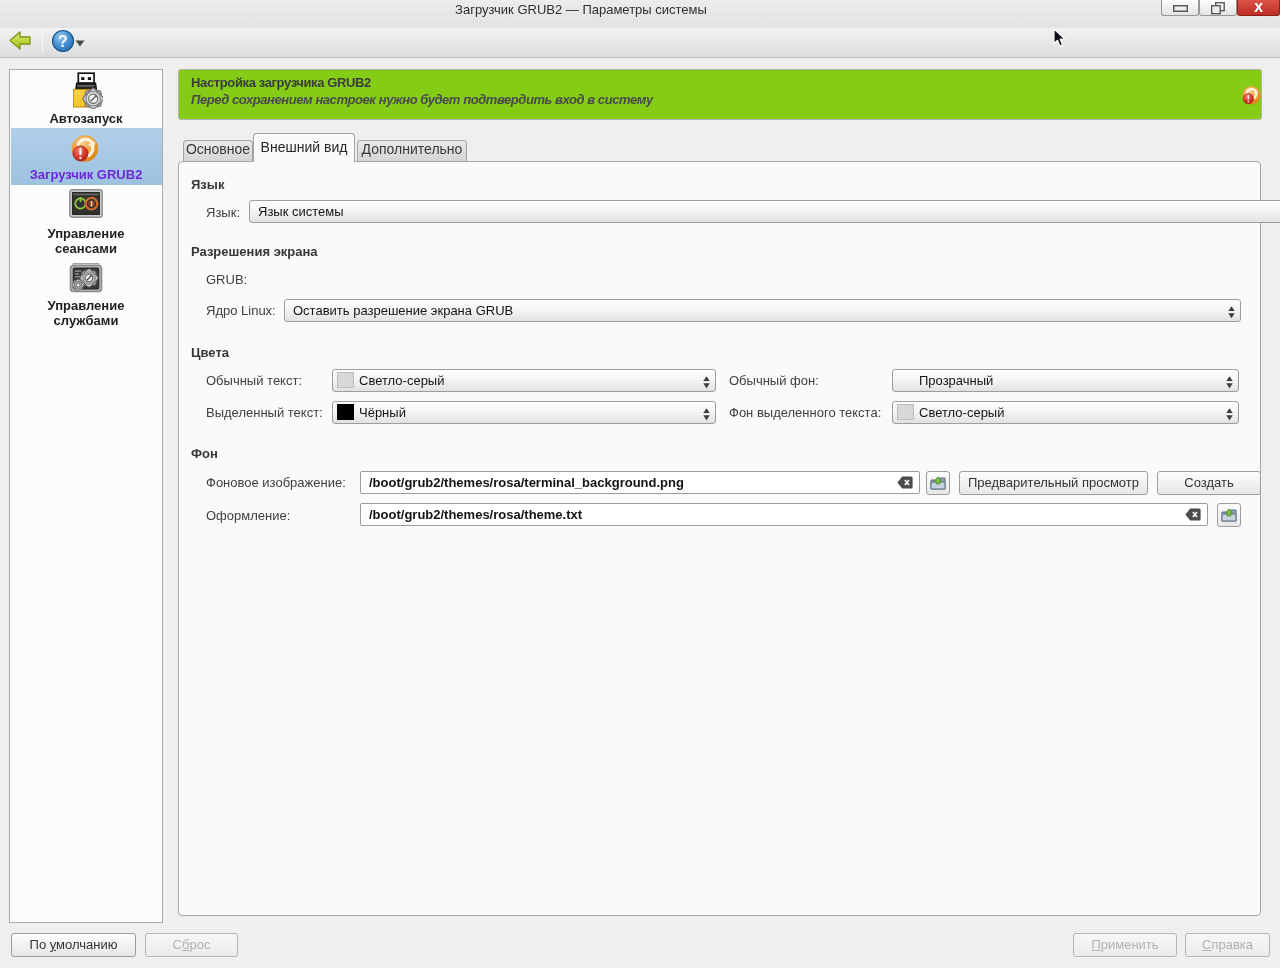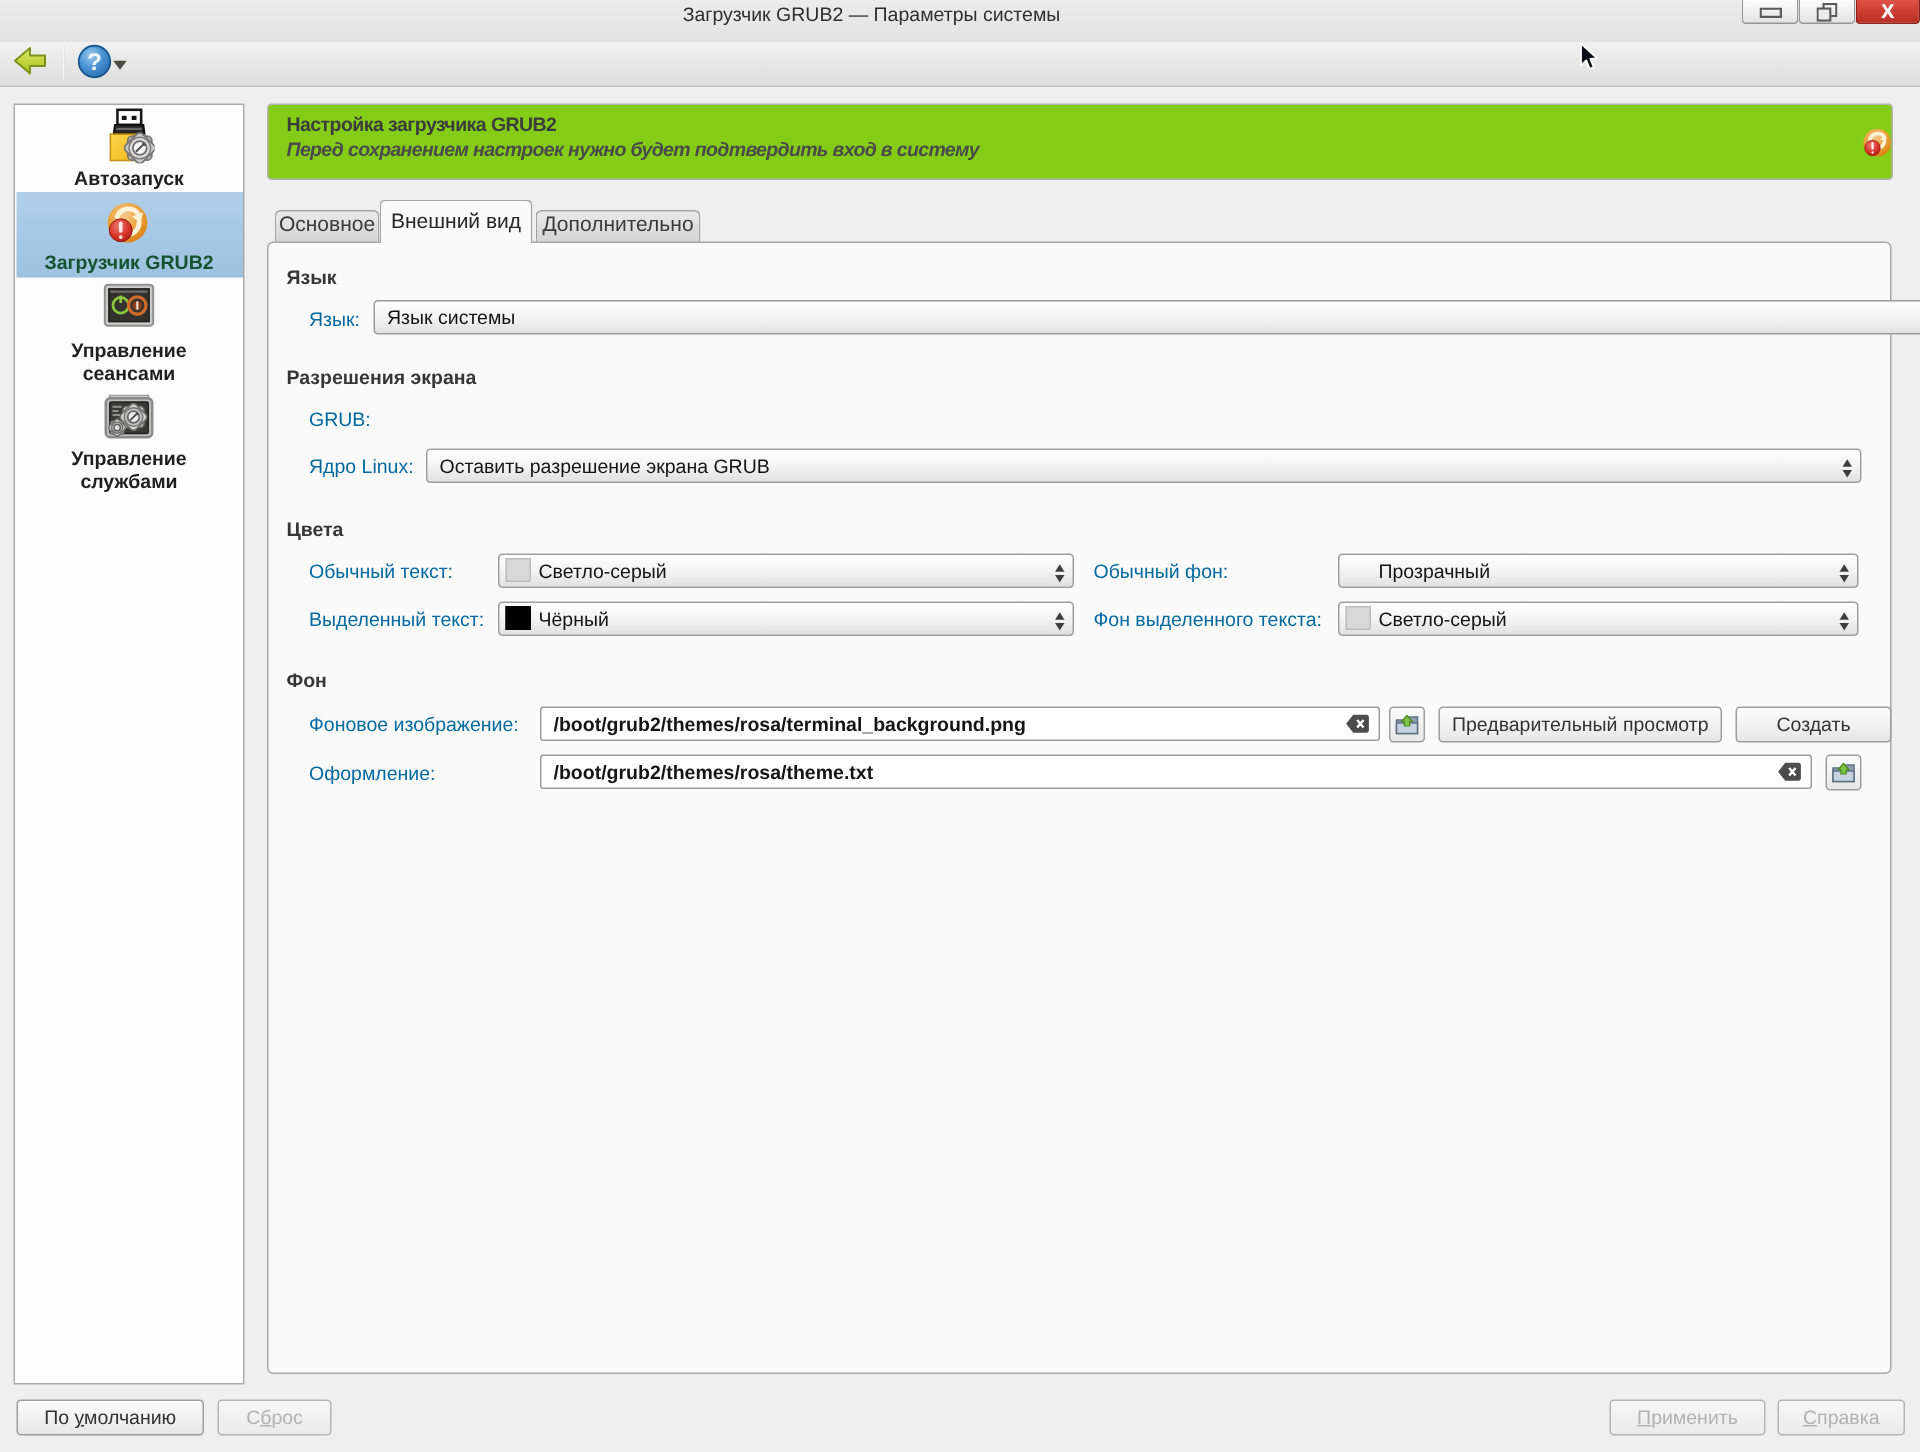--- a/index.html
+++ b/index.html
@@ -14,21 +14,21 @@
 .sidebar { position:absolute; left:9px; top:69px; width:154px; height:854px; background:#fcfcfc; border:1px solid #a9a9a9; }
 .sel { position:absolute; left:1px; top:58px; width:151px; height:57px; background:linear-gradient(180deg,#b1cfe9,#9cc2e0); }
 .sideitem { position:absolute; width:152px; text-align:center; font-weight:bold; font-size:13px; color:#1f1f1f; line-height:15px; }
 .headerbox { position:absolute; left:178px; top:69px; width:1084px; height:51px; background:#84cc16; border:1px solid #b2b2b2; border-radius:3px; }
 .htitle { position:absolute; left:12px; top:5px; font-size:13px; font-weight:bold; color:#3c3c3c; letter-spacing:-0.37px; }
 .hsub { position:absolute; left:12px; top:22px; font-size:13px; font-weight:bold; font-style:italic; color:#4a4a4a; letter-spacing:-0.43px; }
 .tab { position:absolute; border:1px solid #a3a3a3; border-bottom:none; border-radius:4px 4px 0 0; font-size:14px; color:#3a3a3a; text-align:center; background:linear-gradient(180deg,#e9e9e9,#d4d4d4); }
 .tab.active { background:#fafafa; color:#262626; z-index:3; }
 .panel { position:absolute; left:178px; top:161px; width:1083px; height:755px; background:#fafafa; border:1px solid #a8a8a8; border-radius:4px; }
 .sect { position:absolute; font-size:13px; font-weight:bold; color:#363636; }
-.lbl { position:absolute; font-size:13px; color:#0369a1; }
+.lbl { position:absolute; font-size:13px; color:#404040; }
 .combo { position:absolute; height:23px; background:linear-gradient(180deg,#fefefe 0%,#f2f2f2 55%,#e1e1e1 100%); border:1px solid #9d9d9d; border-radius:3px; font-size:13px; color:#141414; line-height:21px; }
 .combo .ct { position:absolute; left:8px; top:0; }
 .spin { position:absolute; right:4px; top:4px; width:9px; height:16px; }
 .swatch { position:absolute; left:4px; top:2px; width:17px; height:16px; border:1px solid #bdbdbd; }
 .tinput { position:absolute; height:23px; background:#fff; border:1px solid #9d9d9d; border-radius:2px; font-size:13px; color:#141414; line-height:21px; }
 .tinput .tt { position:absolute; left:8px; top:0; font-weight:bold; }
 .btn { position:absolute; height:24px; background:linear-gradient(180deg,#fcfcfc,#e7e7e7); border:1px solid #9d9d9d; border-radius:3px; font-size:13px; color:#333; text-align:center; line-height:22px; }
 .btn.dis { color:#b2b2b2; border-color:#b5b5b5; background:linear-gradient(180deg,#f7f7f7,#ebebeb); }
 u { text-decoration:underline; }
 </style>
@@ -39,21 +39,21 @@
   </div>
 <div class="winbtn" style="left:1161px;width:38px;"></div>
 <div class="winbtn" style="left:1199px;width:38px;"></div>
 <div class="winbtn close" style="left:1237px;width:43px;"></div>
 <div class="toolbar">
     <div class="tsep"></div>
   </div>
 <div class="sidebar">
   <div class="sel"></div>
   <div class="sideitem" style="left:0px;top:41px;">Автозапуск</div>
-  <div class="sideitem" style="left:0px;top:97px;color:#14532d;">Загрузчик GRUB2</div>
+  <div class="sideitem" style="left:0px;top:97px;color:#6d28d9;">Загрузчик GRUB2</div>
   <div class="sideitem" style="left:0px;top:156px;">Управление<br>сеансами</div>
   <div class="sideitem" style="left:0px;top:228px;">Управление<br>службами</div>
 </div>
 <div class="headerbox">
   <div class="htitle">Настройка загрузчика GRUB2</div>
   <div class="hsub">Перед сохранением настроек нужно будет подтвердить вход в систему</div>
 </div>
 <div class="tab" style="left:183px;top:140px;width:70px;height:22px;">Основное</div>
 <div class="tab" style="left:357px;top:140px;width:110px;height:22px;">Дополнительно</div>
 <div class="tab active" style="left:253px;top:133px;width:102px;height:29px;line-height:27px;">Внешний вид</div>
@@ -137,21 +137,21 @@
         <path d="M7.8 4 L12 9 M12 4 L7.8 9" stroke="#fff" stroke-width="1.6"></path>
       </svg>
     </div>
 <div class="btn fbtn" style="left:1038px;top:341px;width:24px;"><svg width="16" height="15" viewBox="0 0 16 15" style="margin-top:4px;">
         <path d="M1 4 h5 l1.5-2 H15 v11 H1 Z" fill="#8fa0b4" stroke="#5d6f85" stroke-width="1"></path>
         <path d="M1 6 h14 v7 H1 Z" fill="#c6d2e0" stroke="#5d6f85" stroke-width="1"></path>
         <path d="M8 1 L11.5 5 H9.8 V8 H6.2 V5 H4.5 Z" fill="#7dc243" stroke="#4e8a1f" stroke-width="0.8"></path>
       </svg></div>
 </div>
 <div class="btn" style="left:11px;top:933px;width:125px;">По <u>у</u>молчанию</div>
-<div class="btn dis" style="left:145px;top:933px;width:76px;">С<u>б</u>рос</div>
+<div class="btn dis" style="left:145px;top:933px;width:93px;">С<u>б</u>рос</div>
 <div class="btn dis" style="left:1073px;top:933px;width:104px;"><u>П</u>рименить</div>
 <div class="btn dis" style="left:1185px;top:933px;width:85px;"><u>С</u>правка</div>
 <svg style="position:absolute;left:1053px;top:28px;" width="13" height="22" viewBox="0 0 13 22">
     <path d="M1 1 V15.6 L4.5 12.3 L6.8 17.9 L9.5 16.7 L7.2 11.2 L11.9 11 Z" fill="#0c0c16" stroke="#fcfcfc" stroke-width="1.2" stroke-linejoin="round"></path>
   </svg>
 
 <svg style="position:absolute;left:1173px;top:5px;" width="15" height="7" viewBox="0 0 15 7">
     <rect x="0.75" y="0.75" width="13.5" height="5.5" fill="none" stroke="#5a5a5a" stroke-width="1.5"></rect>
   </svg>
 <svg style="position:absolute;left:1211px;top:2px;" width="14" height="13" viewBox="0 0 14 13">

